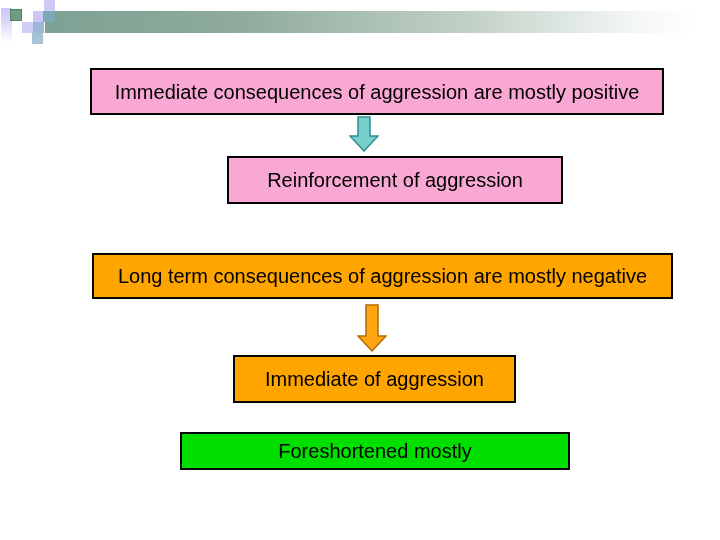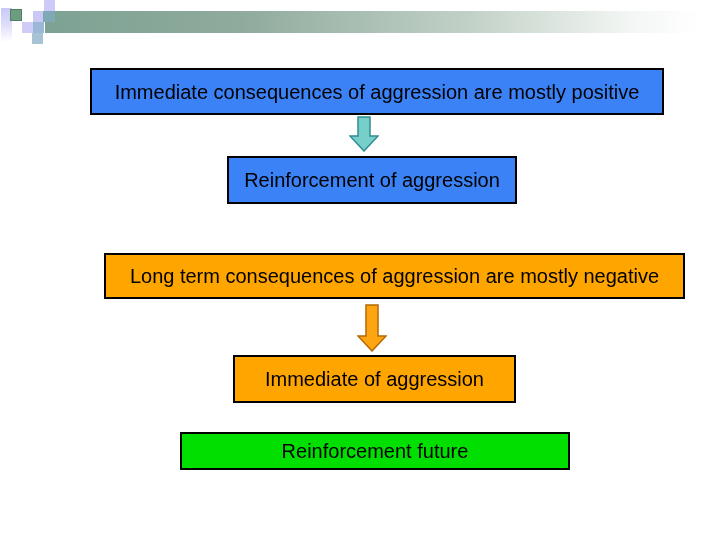--- a/index.html
+++ b/index.html
@@ -45,27 +45,27 @@
     border: 2px solid #000000;
     box-sizing: border-box;
     display: flex;
     align-items: center;
     justify-content: center;
     text-align: center;
     font-size: 20px;
     color: #000000;
     line-height: 1.1;
   }
-  .teal   { background: #3b82f6; }
+  .teal   { background: #f9a8d4; }
   .orange { background: #ffa500; }
   .green  { background: #00df00; }
 
   .box-immediate     { left: 90px;  top: 68px;  width: 574px; height: 47px; }
-  .box-reinforcement { left: 227px; top: 156px; width: 290px; height: 48px; }
-  .box-longterm      { left: 104px;  top: 253px; width: 581px; height: 46px; }
+  .box-reinforcement { left: 227px; top: 156px; width: 336px; height: 48px; }
+  .box-longterm      { left: 92px;  top: 253px; width: 581px; height: 46px; }
   .box-reduction     { left: 233px; top: 355px; width: 283px; height: 48px; }
   .box-foreshortened { left: 180px; top: 432px; width: 390px; height: 38px; }
 
   .arrow { position: absolute; }
   .arrow-1 { left: 349px; top: 116px; }
   .arrow-2 { left: 357px; top: 304px; }
 </style>
 </head>
 <body>
 
@@ -99,16 +99,16 @@
 
   <svg class="arrow arrow-2" width="30" height="48" viewBox="0 0 30 48">
     <polygon points="9,1 21,1 21,32 29,32 15,47 1,32 9,32" fill="#ffa512" stroke="#b36b00" stroke-width="1.5"></polygon>
   </svg>
 
   <div class="box orange box-reduction">
     <span>Immediate of aggression</span>
   </div>
 
   <div class="box green box-foreshortened">
-    <span>Reinforcement future</span>
+    <span>Foreshortened mostly</span>
   </div>
 
 </div>
 
 </body></html>

